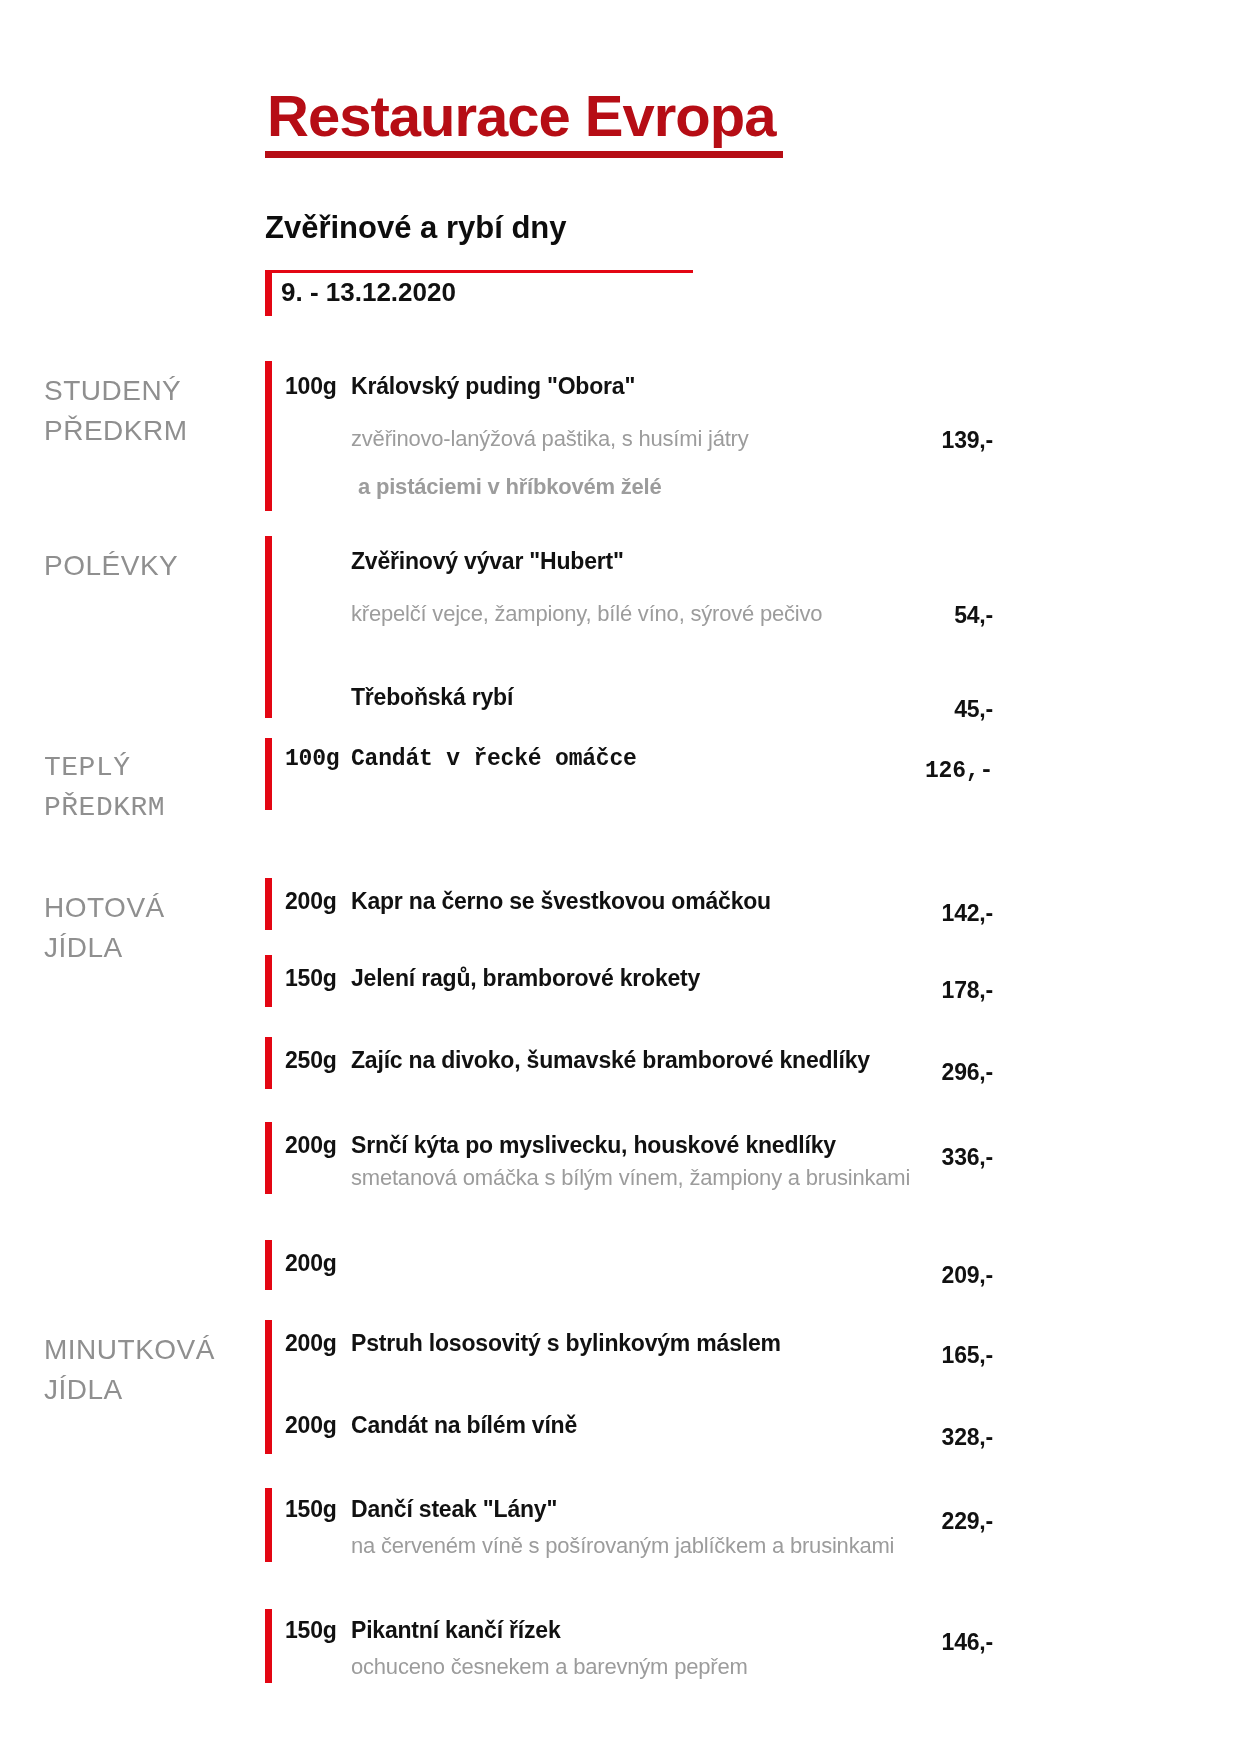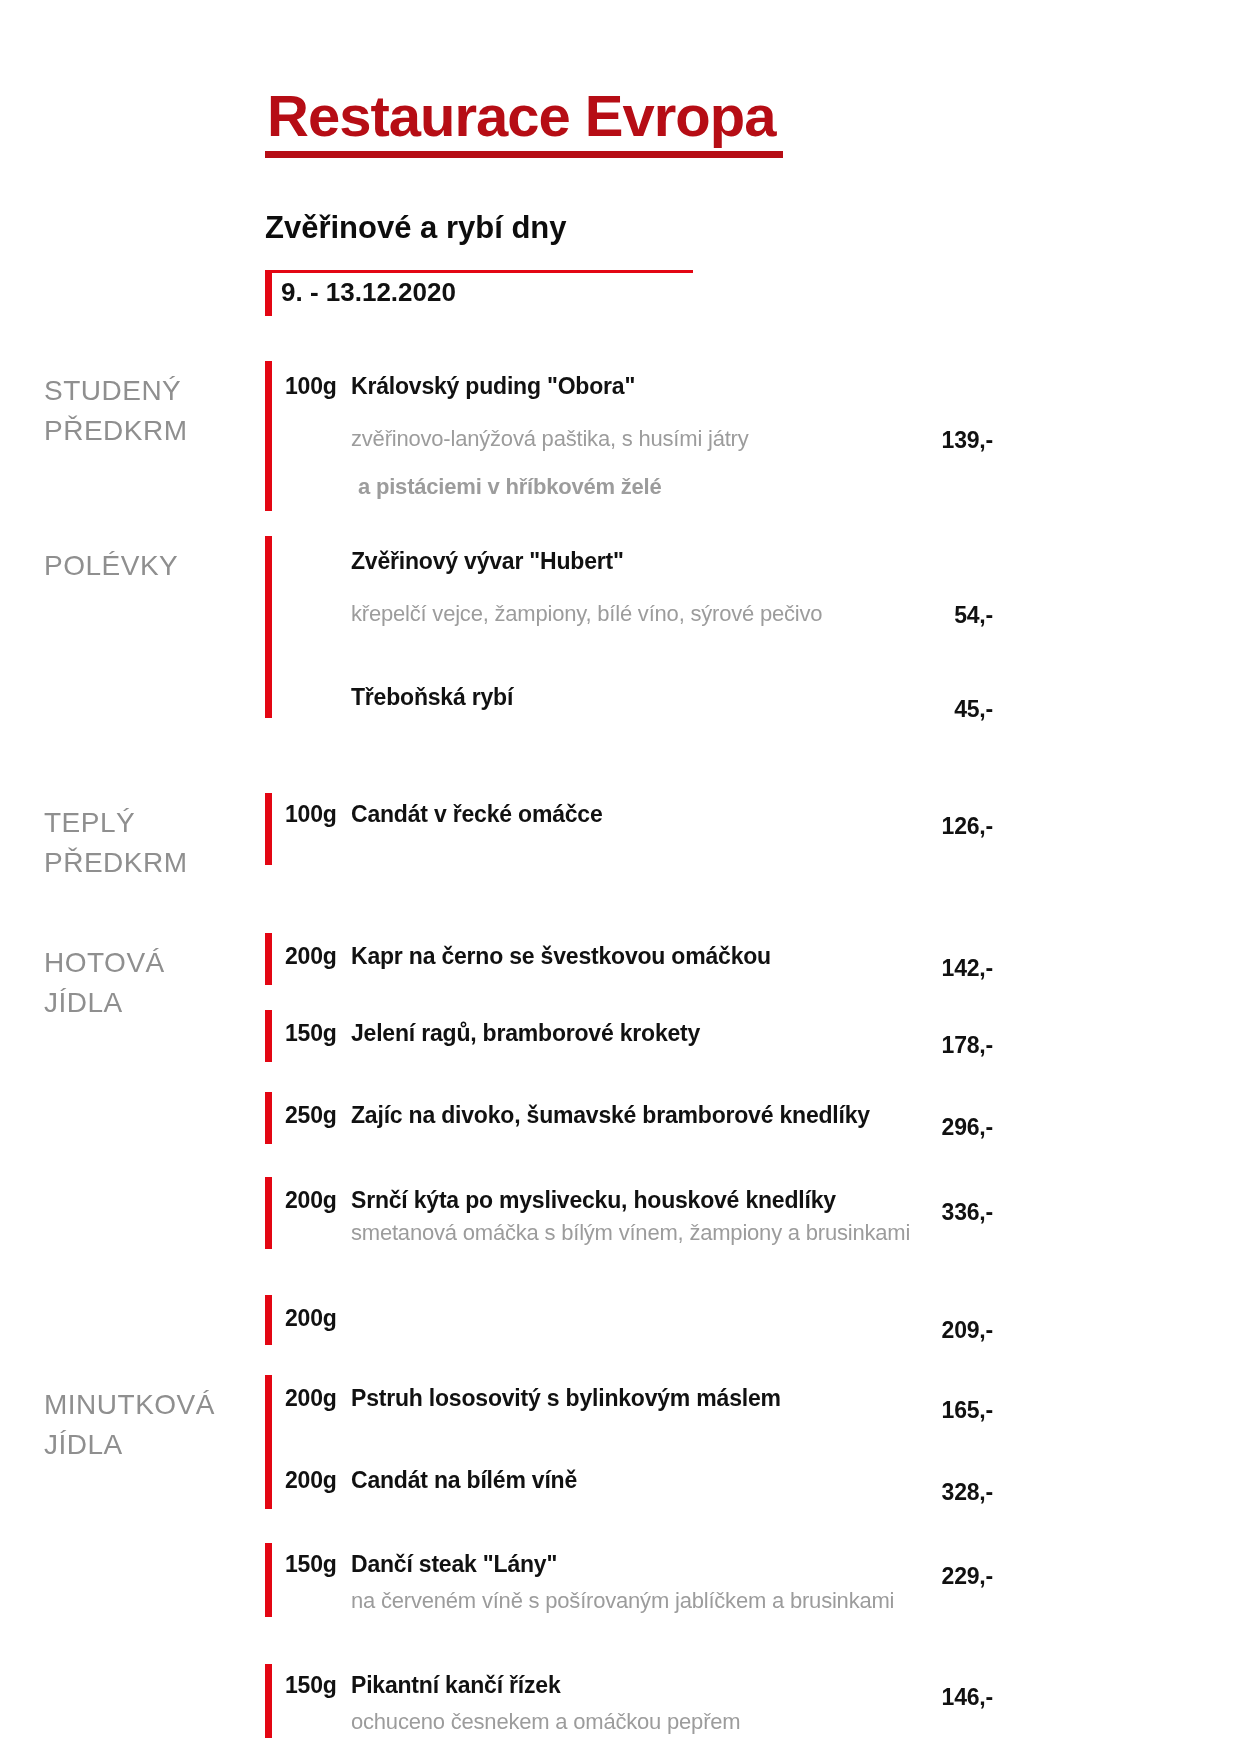--- a/index.html
+++ b/index.html
@@ -51,21 +51,21 @@
   .price.low { transform: translateY(38px); margin-top: 16px; }
   .desc {
     margin: 12px 0 0 66px; color: var(--description-gray);
     font-size: 22px; line-height: 24px; letter-spacing: -0.2px;
   }
   .desc.d2 { margin-top: 24px; padding-left: 7px; font-weight: bold; }
 
   .s1 { margin-top: 45px; justify-content: space-between; } .s1 .group { padding-top: 12px; padding-bottom: 12px; }
   .s2 { margin-top: 25px; } .s2 .group { padding-top: 12px; padding-bottom: 8px; }
   .s2 .item + .item { margin-top: 58px; }
-  .s3 { margin-top: 75px; } .s3 .group { padding-top: 8px; padding-bottom: 38px; }
+  .s3 { margin-top: 20px; font-family: Liberation Mono, monospace; } .s3 .group { padding-top: 8px; padding-bottom: 38px; }
   .s4 { margin-top: 50px; } .s4 .group { padding-top: 10px; padding-bottom: 16px; }
   .s4 .g2 { margin-top: 25px; }
   .s4 .g3 { margin-top: 30px; }
   .s4 .g4 { margin-top: 33px; padding-bottom: 4px; } .s4 .g4 .desc { margin-top: 8px; }
   .s4 .g5 { margin-top: 46px; padding-bottom: 14px; }
   .s5 { margin-top: 30px; }
   .s5 .g1 { padding-top: 10px; padding-bottom: 16px; }
   .s5 .g1 .item + .item { margin-top: 56px; }
   .s5 .g2 { margin-top: 34px; padding-top: 8px; padding-bottom: 4px; }
   .s5 .g3 { margin-top: 47px; padding-top: 8px; padding-bottom: 4px; }
@@ -230,19 +230,19 @@
           <div class="desc">na červeném víně s pošírovaným jablíčkem a brusinkami</div>
         </div>
       </div>
       <div class="group g3">
         <div class="item">
           <div class="line">
             <span class="w">150g</span>
             <span class="nm">Pikantní kančí řízek</span>
             <span class="price">146,-</span>
           </div>
-          <div class="desc">ochuceno česnekem a omáčkou pepřem</div>
+          <div class="desc">ochuceno česnekem a barevným pepřem</div>
         </div>
       </div>
     </div>
   </section>
 
 </div>
 
 </body></html>

